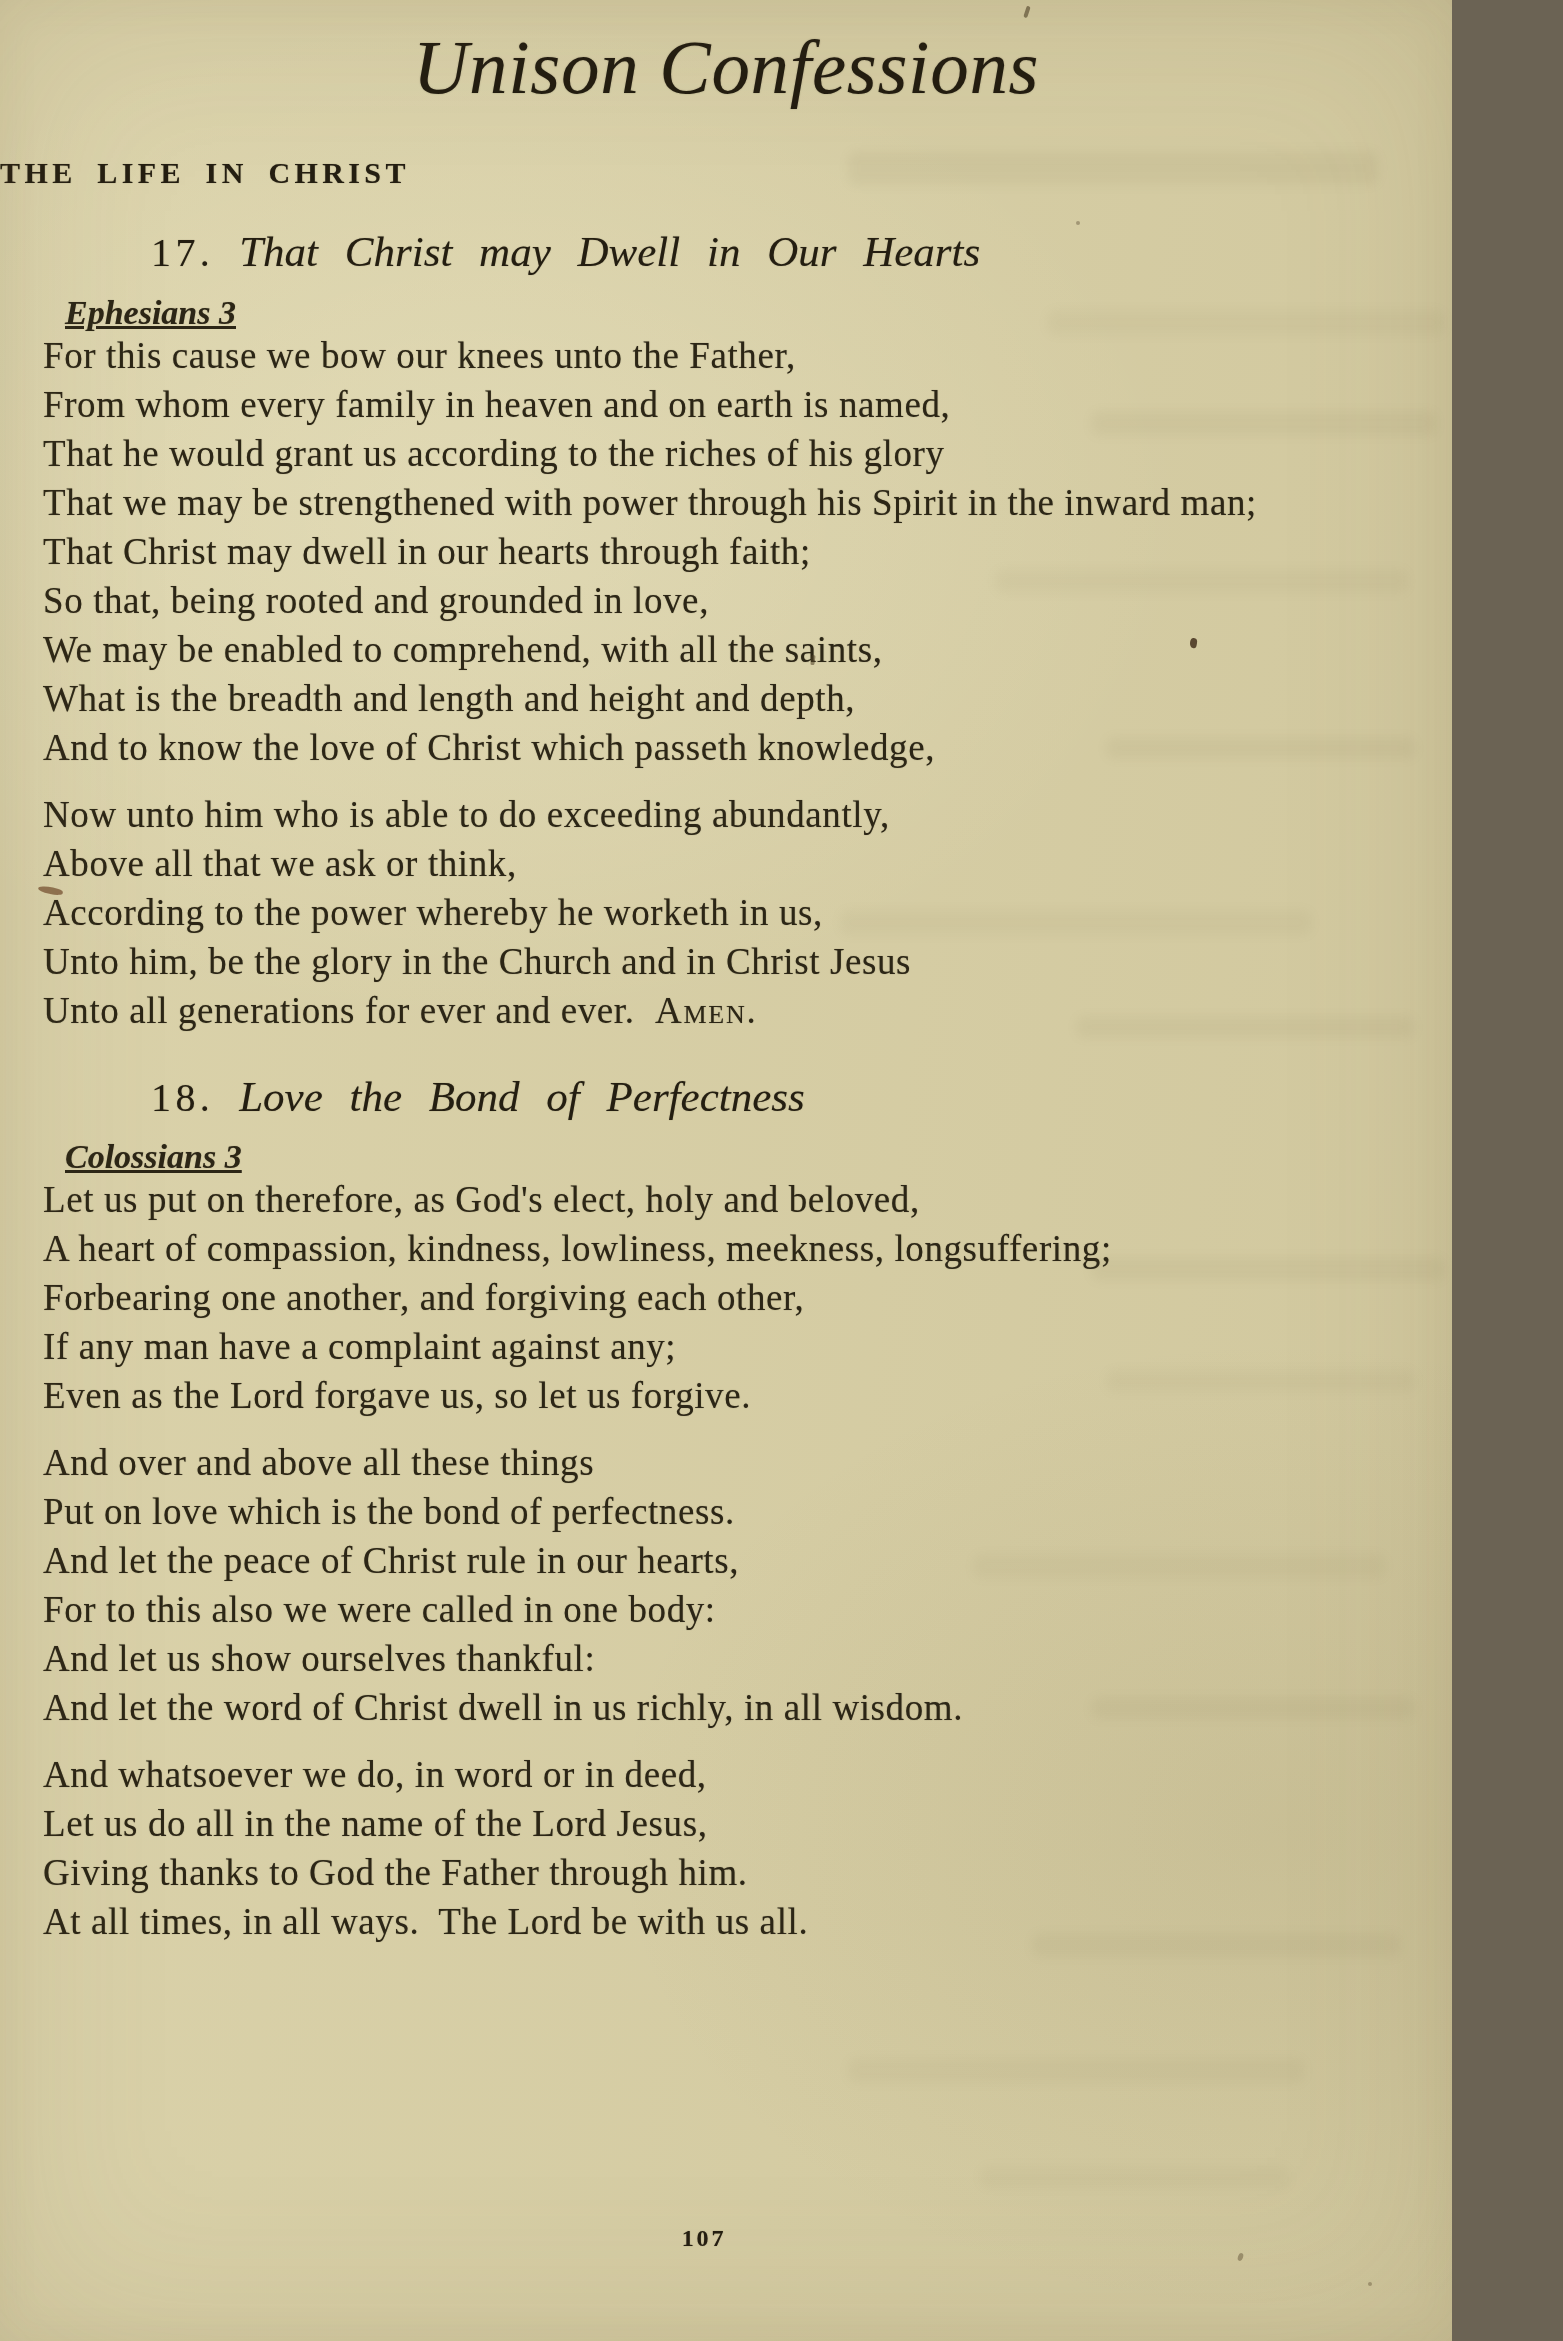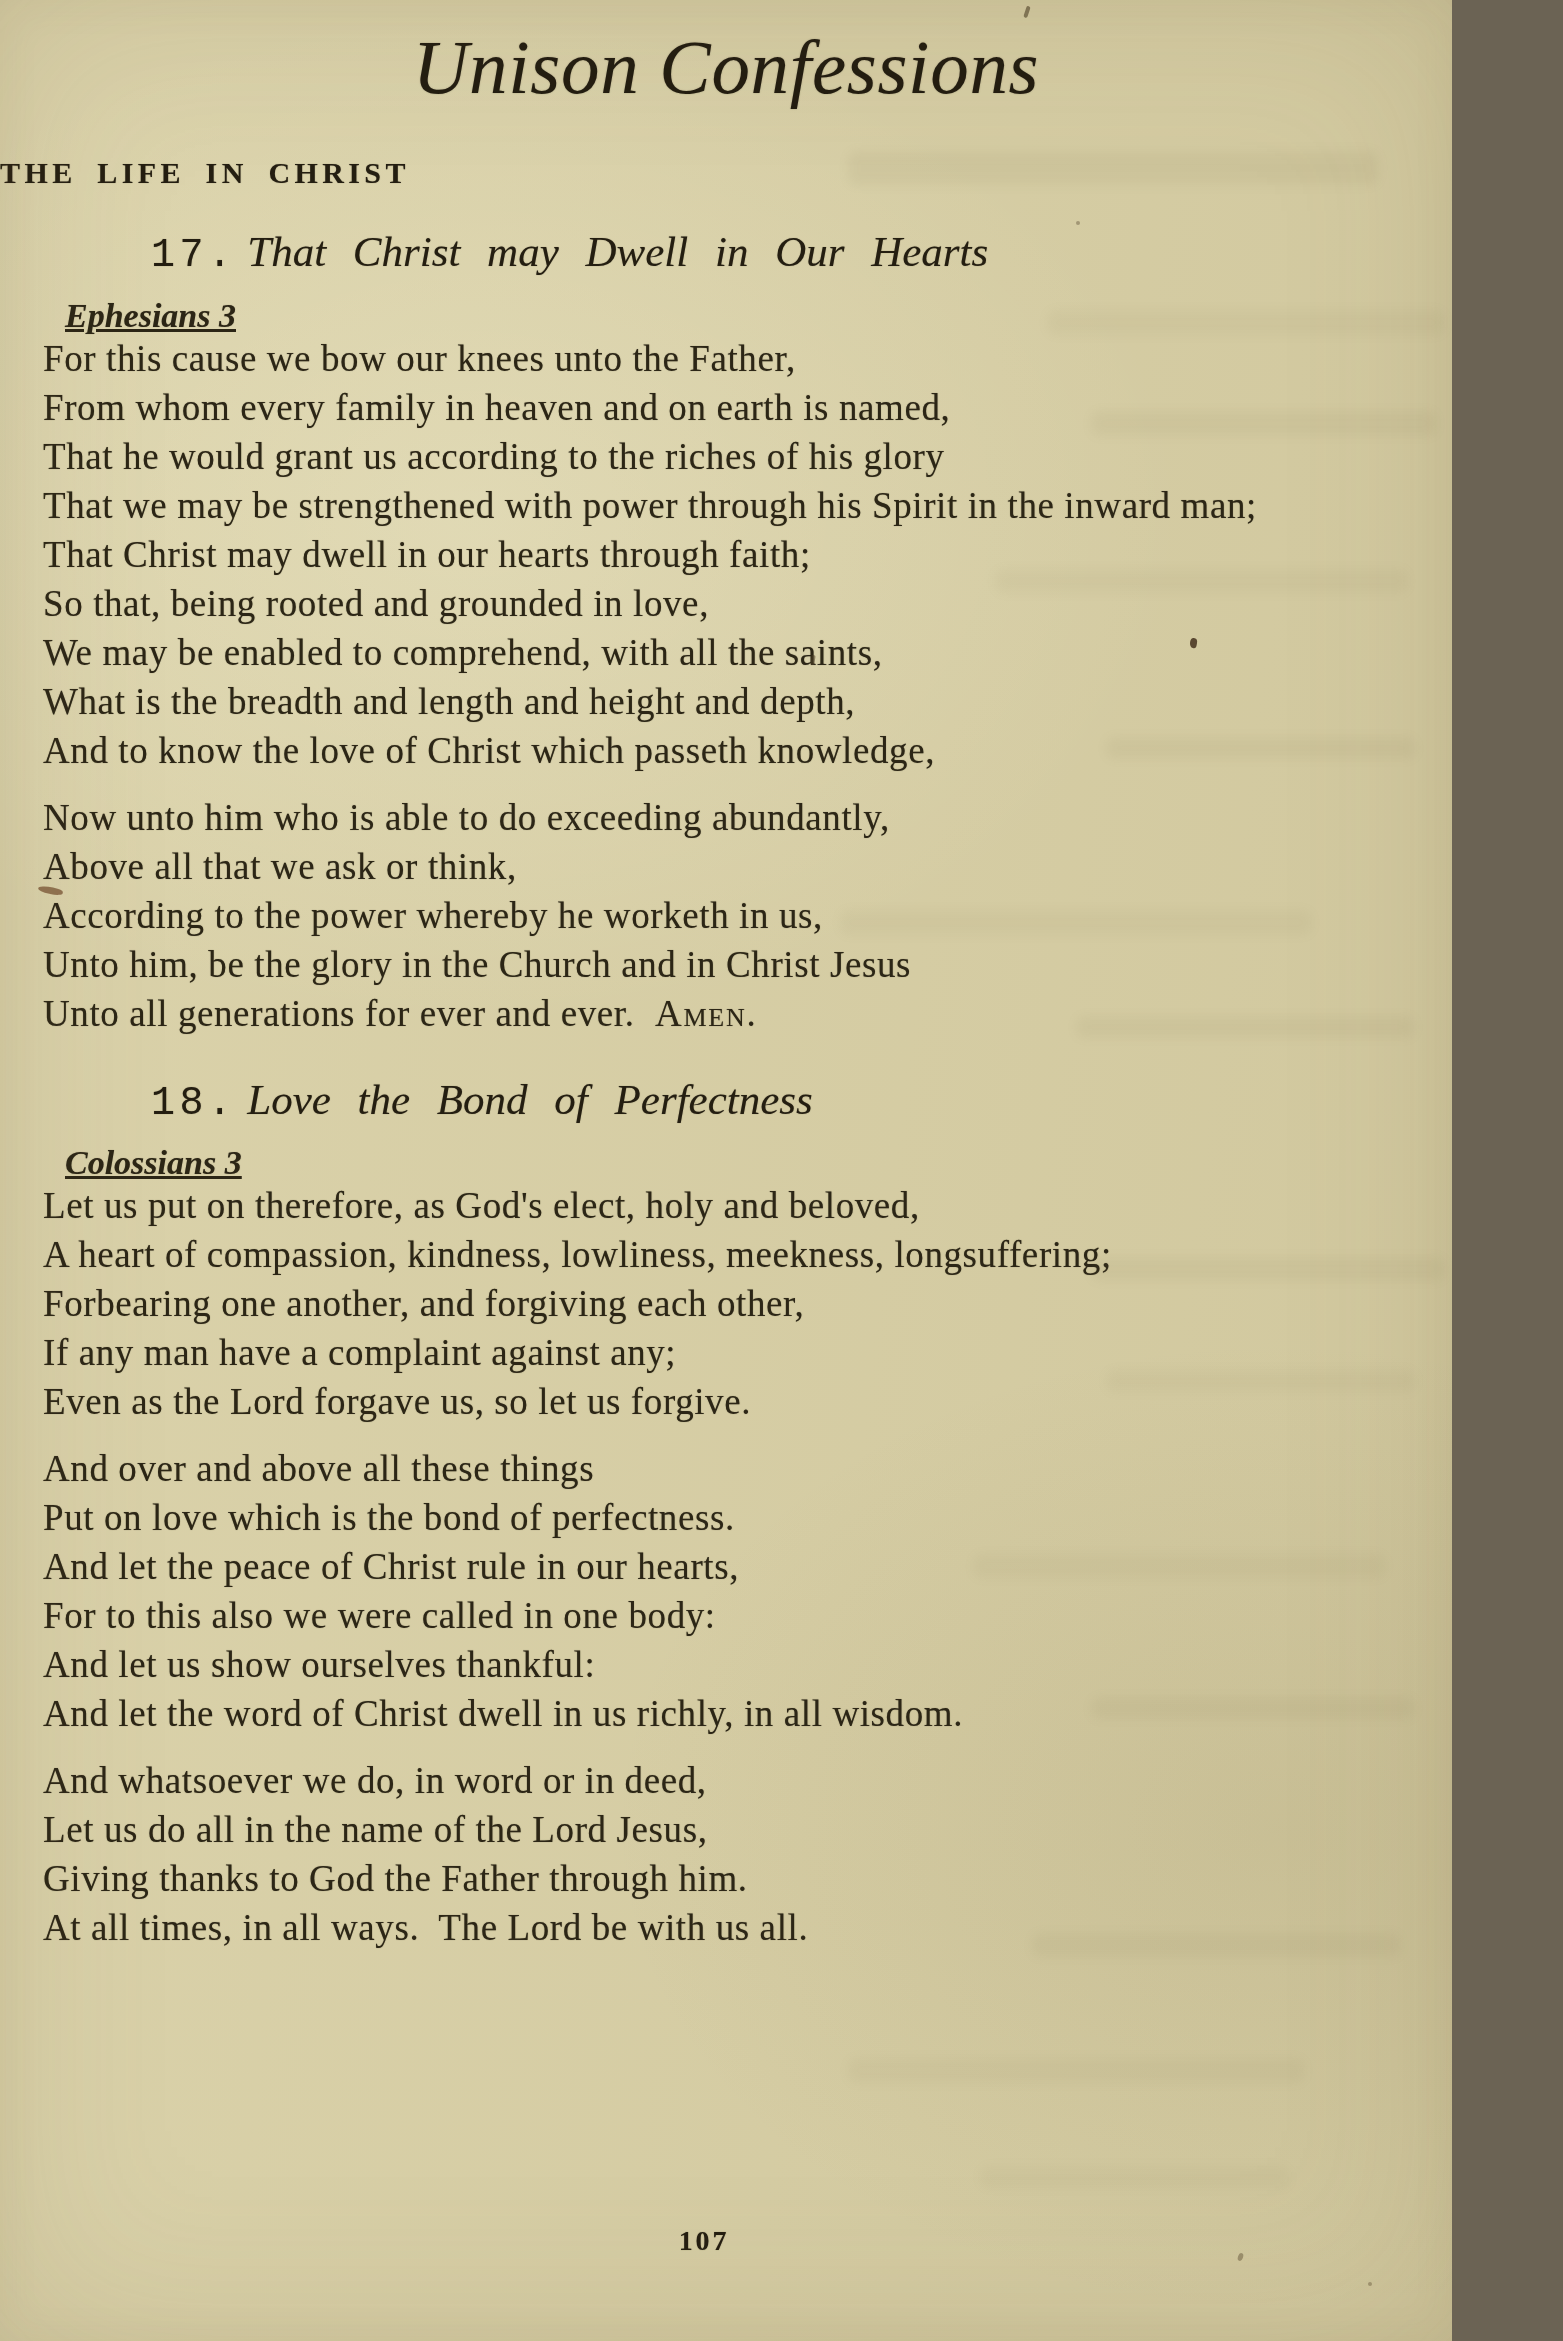--- a/index.html
+++ b/index.html
@@ -56,22 +56,21 @@
     font-size: 43px;
     line-height: 47px;
     word-spacing: 16px;
     color: #241e11;
     text-shadow: 0 0 1.1px rgba(36,30,17,.4);
   }
   .confession-number {
     font-style: normal;
     font-size: 40px;
     letter-spacing: 4.4px;
-    margin-right: 11px;
-    font-family: Liberation Mono, monospace;
+    margin-right: 25px;
   }
 
   .scripture {
     margin-top: 17.7px;
     padding-left: 65px;
     font-weight: bold;
     font-style: italic;
     font-size: 34px;
     line-height: 37px;
     text-shadow: 0 0 1.1px rgba(36,30,17,.35);
@@ -94,21 +93,21 @@
     margin-left: 0.55em;
   }
 
   .pageno {
     position: absolute;
     top: 2225px;
     left: 0;
     right: 44px;
     text-align: center;
     font-weight: bold;
-    font-size: 28px;
+    font-size: 24px;
     letter-spacing: 2.9px;
     color: #241e11;
     text-shadow: 0 0 1.1px rgba(36,30,17,.4);
   }
 
   
   .ghost {
     position: absolute;
     background: #7b7048;
     border-radius: 8.8px;

